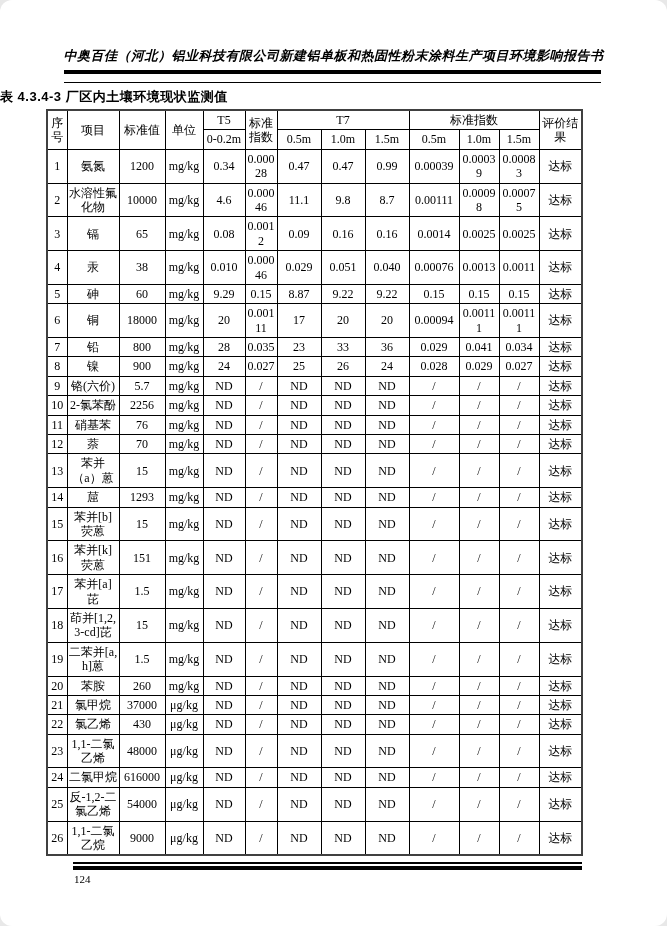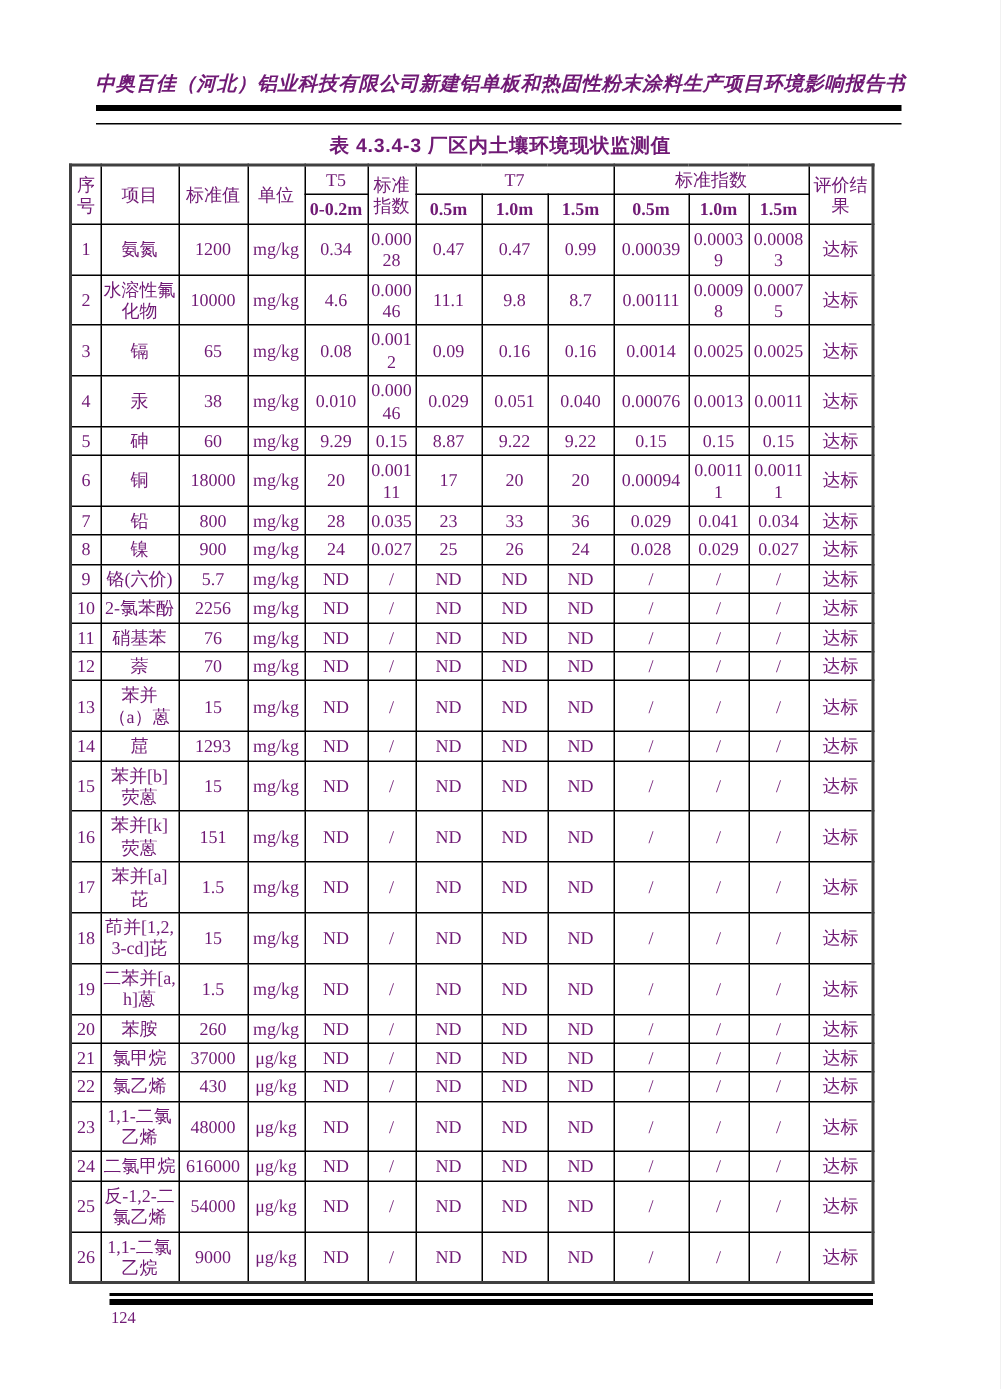--- a/index.html
+++ b/index.html
@@ -1,52 +1,53 @@
 <!DOCTYPE html>
 <html><head>
 <meta charset="utf-8">
 <style>
   html,body{margin:0;padding:0;background:#e8e8e8;}
   .page{
     width:667px;height:926px;background:#ffffff;position:relative;
-    font-family:"Liberation Serif", serif;color:#701a75;overflow:hidden;
+    font-family:"Liberation Serif", serif;color:#000000;overflow:hidden;
     margin:0 auto;
+    border-radius:12px;
   }
   
   .doc-header-text{
     padding-top:47px;text-align:center;
     font-family:"Liberation Serif", serif;
     font-weight:bold;font-style:italic;
     font-size:13px;letter-spacing:0.5px;
   }
   .rules-top{margin:5px 0 0 64px;width:537px;}
   .rule-thick{height:4px;background:#000;}
   .rule-thin{height:1px;background:#000;}
   .rules-top .rule-thin{margin-top:8px;}
   
   .table-title{
-    margin-top:5px;text-align:center;
+    margin-top:5px;
     font-family:"Liberation Sans", sans-serif;
     font-weight:bold;font-size:13px;letter-spacing:0.5px;
   }
   
   table.monitor{
     margin:3px 0 0 46px;width:535px;
     border-collapse:collapse;table-layout:fixed;
     border:2px solid #404040;
     font-size:12px;
   }
   table.monitor th, table.monitor td{
     border:1px solid #000;
     text-align:center;vertical-align:middle;
     padding:2px 1px;line-height:1.2;
     font-weight:normal;
     overflow:hidden;
   }
-  table.monitor th.b{font-weight:bold;margin-top:42px;}
+  table.monitor th.b{font-weight:normal;margin-top:42px;}
   td.num, td.brk{font-family:"Liberation Serif", serif;}
   td.brk{word-break:break-all;}
   td.name{word-break:break-all;font-family:Liberation Serif, serif;}
   
   .rules-bottom{margin:6px 0 0 73px;width:509px;}
   .rules-bottom .rule-thin{height:1.5px;}
   .rules-bottom .rule-thick{height:4px;margin-top:2px;}
   .page-number{
     margin:3px 16px 0 74px;
     font-size:11px;font-family:"Liberation Serif", serif;

